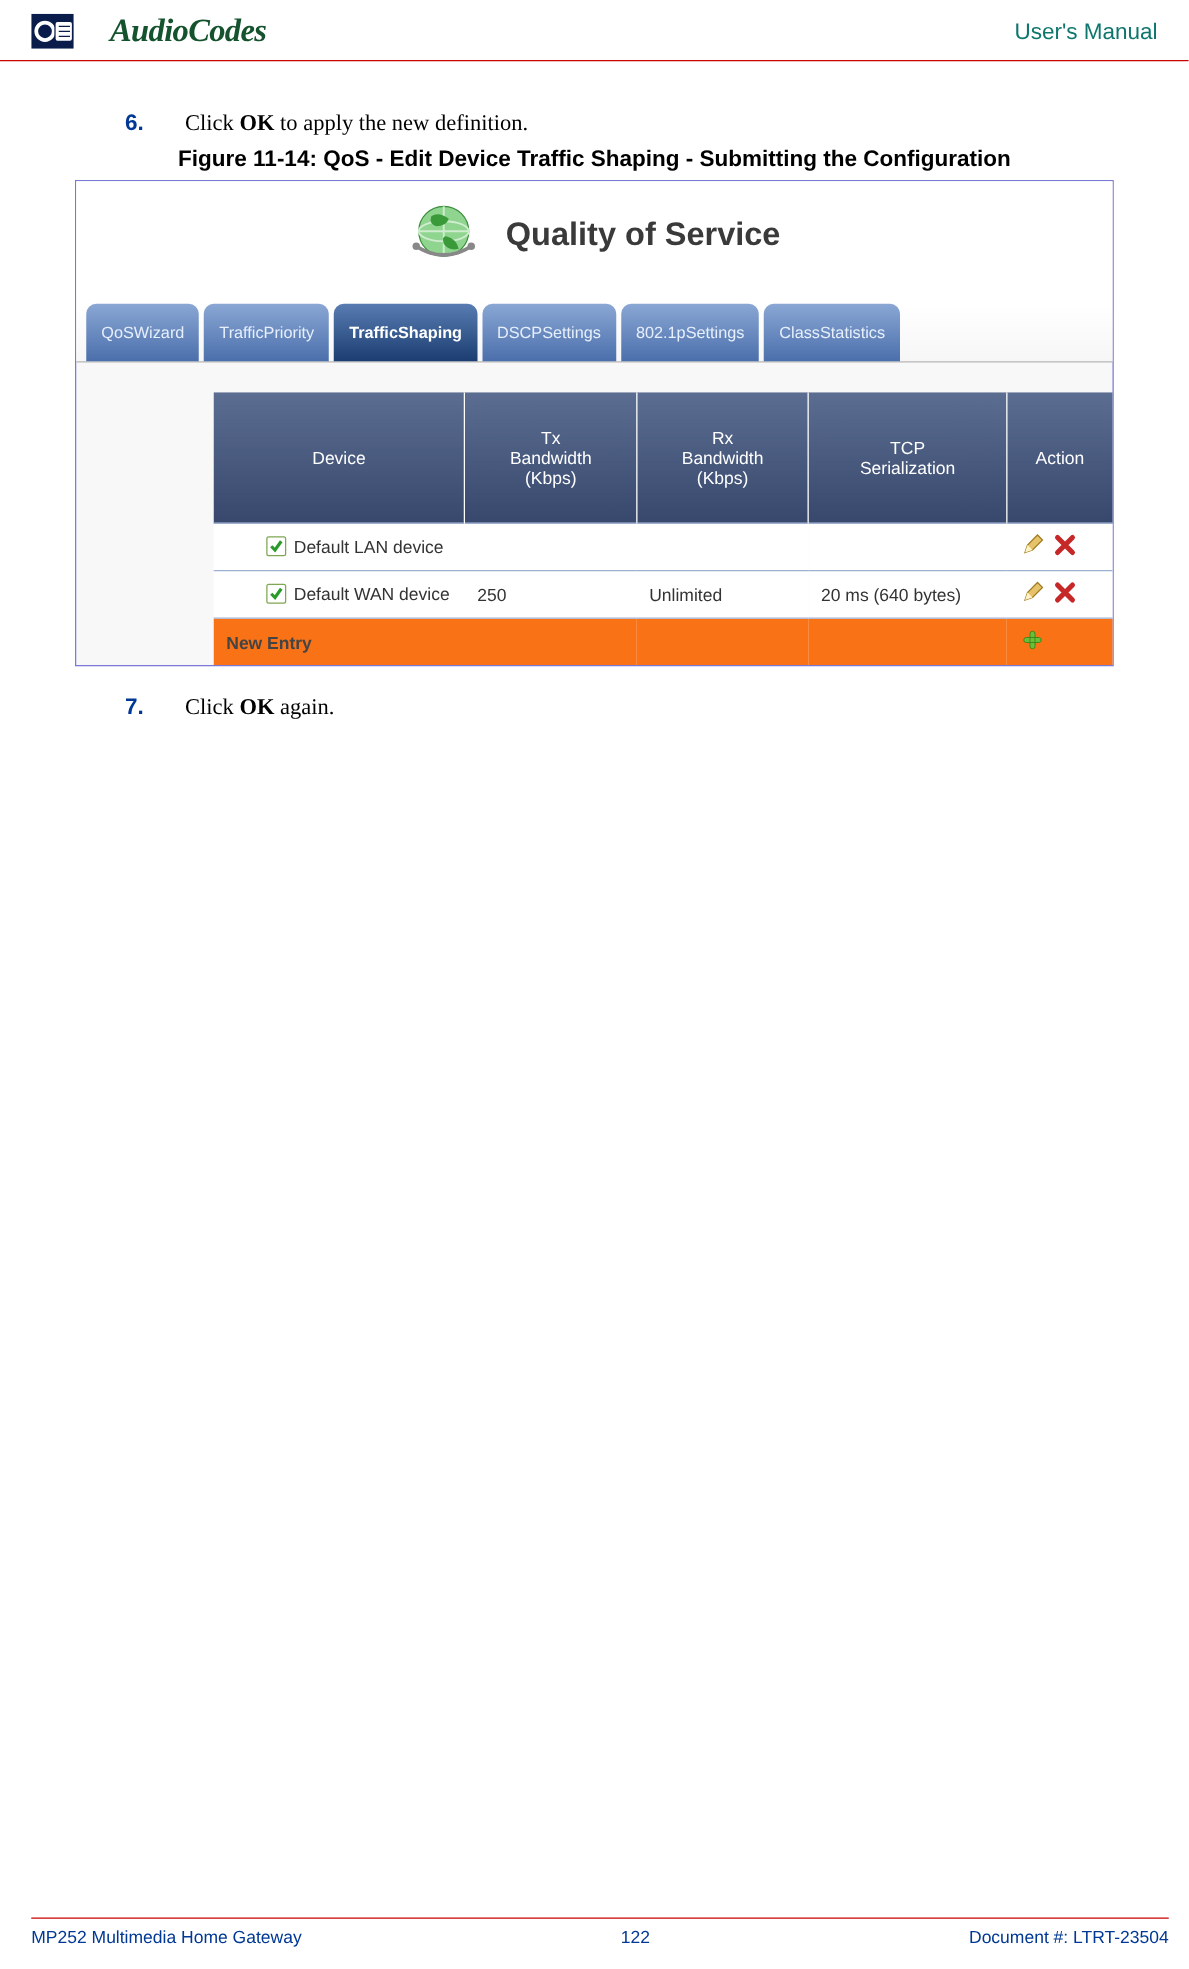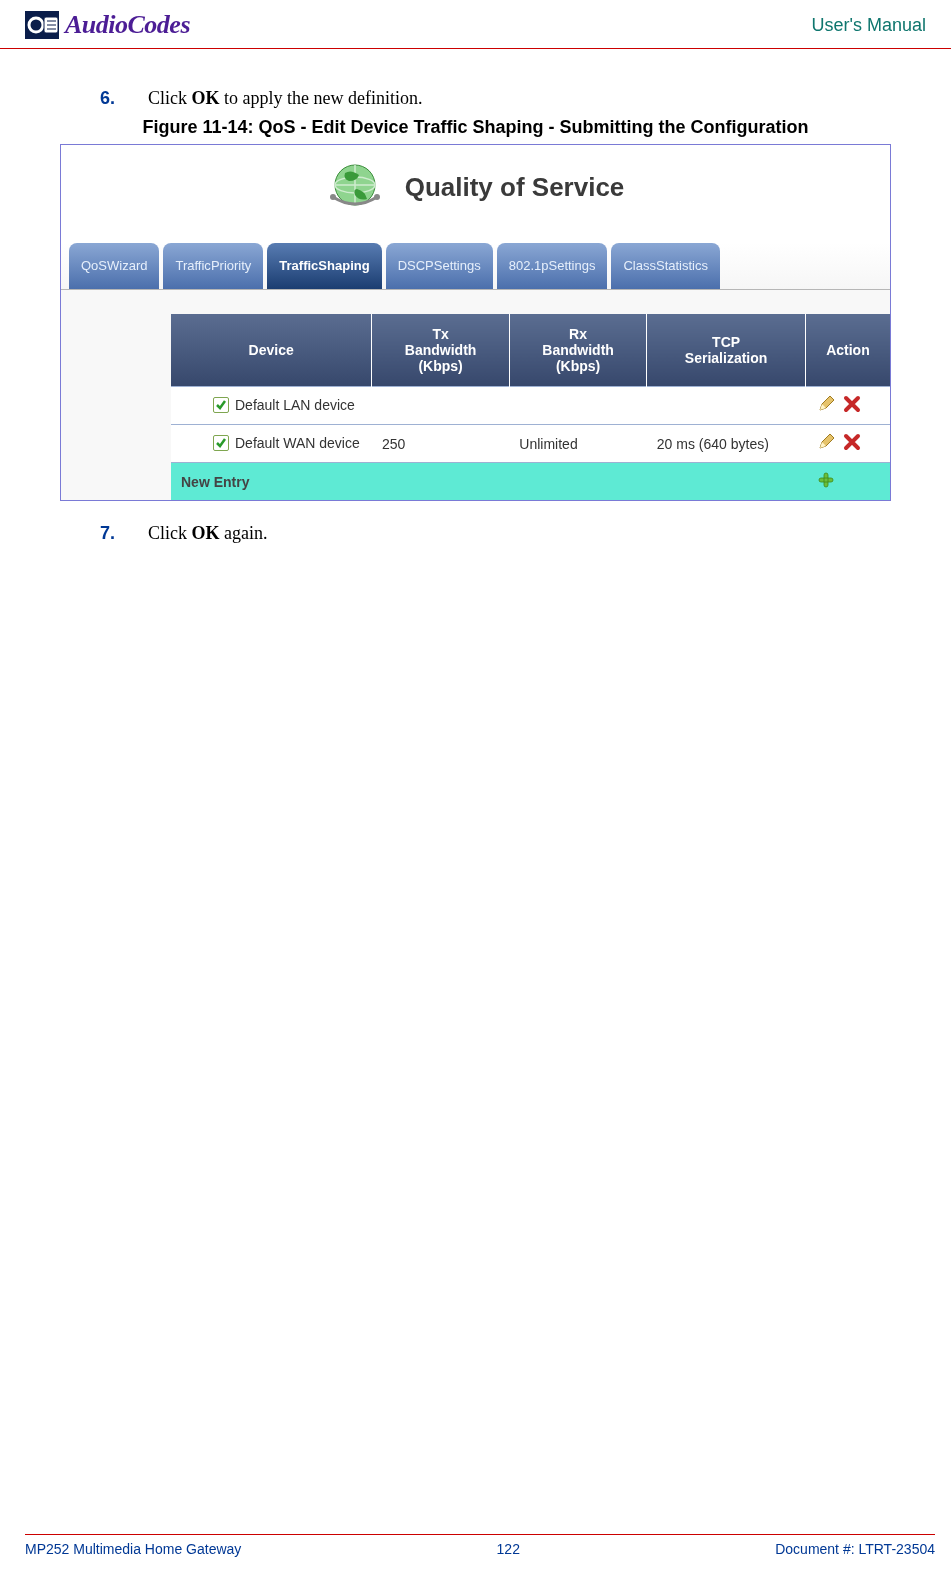--- a/index.html
+++ b/index.html
@@ -27,22 +27,23 @@
       width: 34px;
       height: 28px;
       position: relative;
     }
     .logo-mark svg { display:block; }
     .logo-text {
       font-family: "Times New Roman", serif;
       font-size: 26px;
       font-weight: bold;
       font-style: italic;
-      color: #4c1d95;
+      color: #14532d;
       letter-spacing: -0.5px;
+      margin-left: 23px;
     }
     .header-right {
       color: #0f766e;
       font-size: 18px;
     }
     .content {
       padding: 25px 60px 0 60px;
     }
     .step {
       display: flex;
@@ -117,37 +118,37 @@
       padding: 24px 0 0 110px;
     }
     table.qos-table {
       border-collapse: collapse;
       width: calc(100% - 0px);
       font-family: Verdana, sans-serif;
     }
     table.qos-table th {
       background: linear-gradient(#5b6d91, #37486c);
       color: #fff;
-      font-weight: bold;
+      font-weight: normal;
       font-size: 14px;
-      padding: 12px 8px;
+      padding: 28px 8px;
       border-right: 1px solid #fff;
       text-align: center;
     }
     table.qos-table th:last-child { border-right: none; }
     table.qos-table td {
       background: #fff;
       border-top: 1px solid #9eb1d3;
       padding: 8px 10px;
       font-size: 14px;
       color: #333;
       vertical-align: middle;
     }
     table.qos-table tr.new-entry td {
-      background: #5eead4;
+      background: #f97316;
       font-weight: bold;
       color: #444;
     }
     .chk {
       display: inline-flex;
       align-items: center;
       gap: 6px;
       margin-left: 32px;
     }
     .chk-box {

